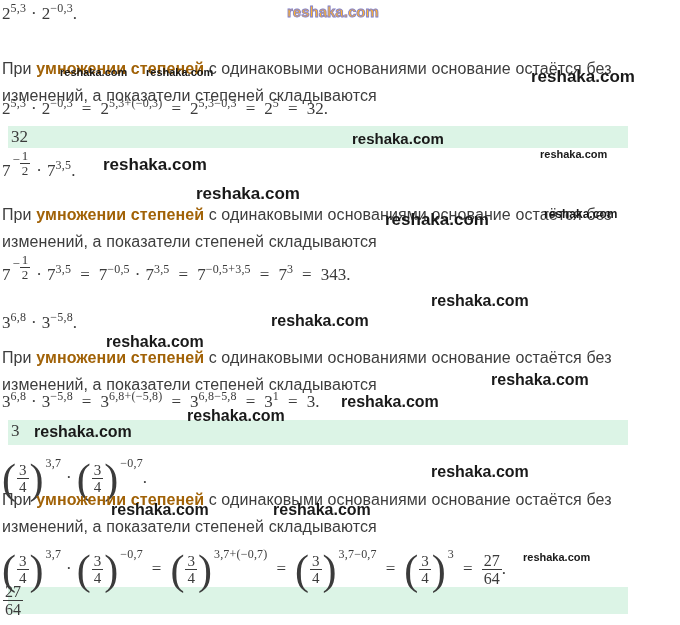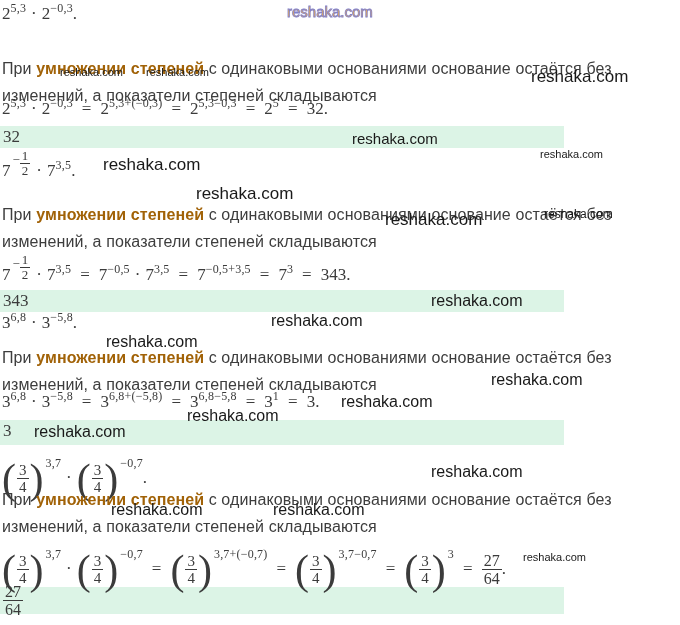--- a/index.html
+++ b/index.html
@@ -19,38 +19,35 @@
   .pf  { font-size:15px; margin:0 1px; }
   .bf  { font-size:16px; }
   .paren { font-size:42px; vertical-align:middle; line-height:0; font-weight:400; }
   .pexp { display:inline-block; font-size:12px; transform:translateY(-16px); margin-left:2px; letter-spacing:0.2px;text-align:right; }
 
   
   .expl { position:absolute; left:2px; margin:0; font-size:16px; line-height:27px; color:#3d3d3d; letter-spacing:0.1px; }
   .expl b { color:#a16207; }
 
   
-  .band { position:absolute; left:0; width:564px; background:#dcf4e6; }
+  .band { position:absolute; left:8px; width:620px; background:#dcf4e6; }
   .answer { position:absolute; left:3px; top:1px; font-family:"Liberation Serif",serif; font-size:17px; color:#3b3b3b; }
   .bandfrac { position:absolute; left:3px; top:583px; font-family:"Liberation Serif",serif; color:#3b3b3b; }
 
   
-  .wm { position:absolute; font-weight:400; color:#191919; white-space:nowrap; }
+  .wm { position:absolute; font-weight:700; color:#191919; white-space:nowrap; }
   .wm.outline { color:#ffb231; -webkit-text-stroke:0.8px #8282cc; text-shadow:0 0 1px #9a9ad8; }
 </style>
 </head>
 <body>
 
 <div id="page">
 
   <div class="band" style="top:126px;height:22px">
     <span class="answer">32</span>
-  </div>
-  <div class="band" style="top:290px;height:22px">
-    <span class="answer">343</span>
   </div>
   <div class="band" style="top:420px;height:25px">
     <span class="answer">3</span>
   </div>
   <div class="band" style="top:587px;height:27px"></div>
   <span class="frac bandfrac">
     <span class="fn">27</span>
     <span class="fd">64</span>
   </span>
 

